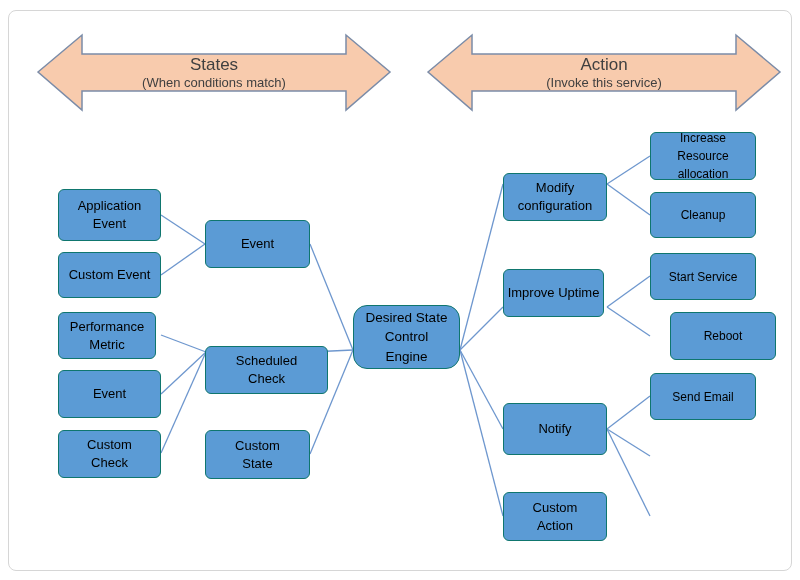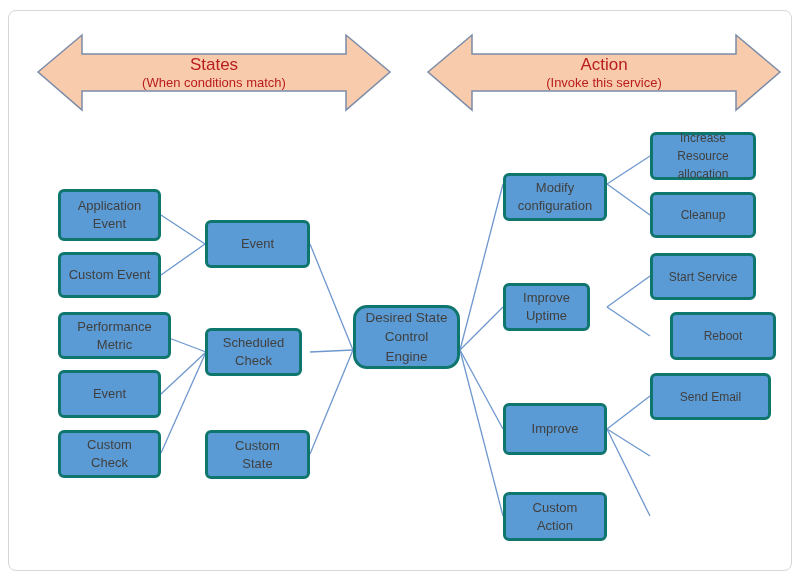--- a/index.html
+++ b/index.html
@@ -7,28 +7,28 @@
     position:relative;width:800px;height:580px;background:#ffffff;
     font-family:"Liberation Sans","DejaVu Sans",sans-serif;overflow:hidden;
   }
   .frame{
     position:absolute;left:8px;top:10px;width:782px;height:559px;
     border:1px solid #d6d6d6;border-radius:8px;pointer-events:none;
   }
   .layer{position:absolute;left:0;top:0;}
   .node{
     position:absolute;display:flex;align-items:center;justify-content:center;
-    background:#5b9bd5;border:3px solid #0f766e;border-radius:6px;
-    color:#404040;text-align:center;font-size:13px;line-height:1.35;
+    background:#5b9bd5;border:1px solid #0f766e;border-radius:6px;
+    color:#000000;text-align:center;font-size:13px;line-height:1.35;
     white-space:pre-line;box-sizing:border-box;padding:20px 3px;
   }
   .node.engine{border-radius:14px;font-size:13.5px;line-height:1.45;}
   .node.small{font-size:12px;line-height:1.5;}
   .arrow-text{
-    position:absolute;text-align:center;color:#b91c1c;
+    position:absolute;text-align:center;color:#404040;
   }
   .arrow-title{font-size:17px;line-height:1.1;}
   .arrow-sub{font-size:13px;line-height:1.2;}
 </style>
 </head>
 <body>
 
 <div id="canvas">
 
   <div class="frame"></div>
@@ -66,43 +66,43 @@
     <div class="arrow-sub">(When conditions match)</div>
   </div>
   <div class="arrow-text" style="left:472px;top:56px;width:264px">
     <div class="arrow-title">Action</div>
     <div class="arrow-sub">(Invoke this service)</div>
   </div>
 
   <div class="node" style="left:58px;top:189px;width:103px;height:52px">Application
 Event</div>
   <div class="node" style="left:58px;top:252px;width:103px;height:46px">Custom Event</div>
-  <div class="node" style="left:58px;top:312px;width:113px;height:47px">Performance
+  <div class="node" style="left:58px;top:312px;width:98px;height:47px">Performance
 Metric</div>
   <div class="node" style="left:58px;top:370px;width:103px;height:48px">Event</div>
   <div class="node" style="left:58px;top:430px;width:103px;height:48px">Custom
 Check</div>
 
   <div class="node" style="left:205px;top:220px;width:105px;height:48px">Event</div>
-  <div class="node" style="left:205px;top:328px;width:97px;height:48px">Scheduled
+  <div class="node" style="left:205px;top:346px;width:123px;height:48px">Scheduled
 Check</div>
   <div class="node" style="left:205px;top:430px;width:105px;height:49px">Custom
 State</div>
 
   <div class="node engine" style="left:353px;top:305px;width:107px;height:64px">Desired State
 Control
 Engine</div>
 
   <div class="node" style="left:503px;top:173px;width:104px;height:48px">Modify
 configuration</div>
-  <div class="node" style="left:503px;top:283px;width:87px;height:48px">Improve Uptime</div>
-  <div class="node" style="left:503px;top:403px;width:104px;height:52px">Improve</div>
+  <div class="node" style="left:503px;top:269px;width:101px;height:48px">Improve Uptime</div>
+  <div class="node" style="left:503px;top:403px;width:104px;height:52px">Notify</div>
   <div class="node" style="left:503px;top:492px;width:104px;height:49px">Custom
 Action</div>
 
   <div class="node small" style="left:650px;top:132px;width:106px;height:48px">Increase Resource
 allocation</div>
   <div class="node small" style="left:650px;top:253px;width:106px;height:47px">Start Service</div>
   <div class="node small" style="left:650px;top:192px;width:106px;height:46px">Cleanup</div>
   <div class="node small" style="left:670px;top:312px;width:106px;height:48px">Reboot</div>
-  <div class="node small" style="left:650px;top:373px;width:121px;height:47px">Send Email</div>
+  <div class="node small" style="left:650px;top:373px;width:106px;height:47px">Send Email</div>
 
 </div>
 
 </body></html>

